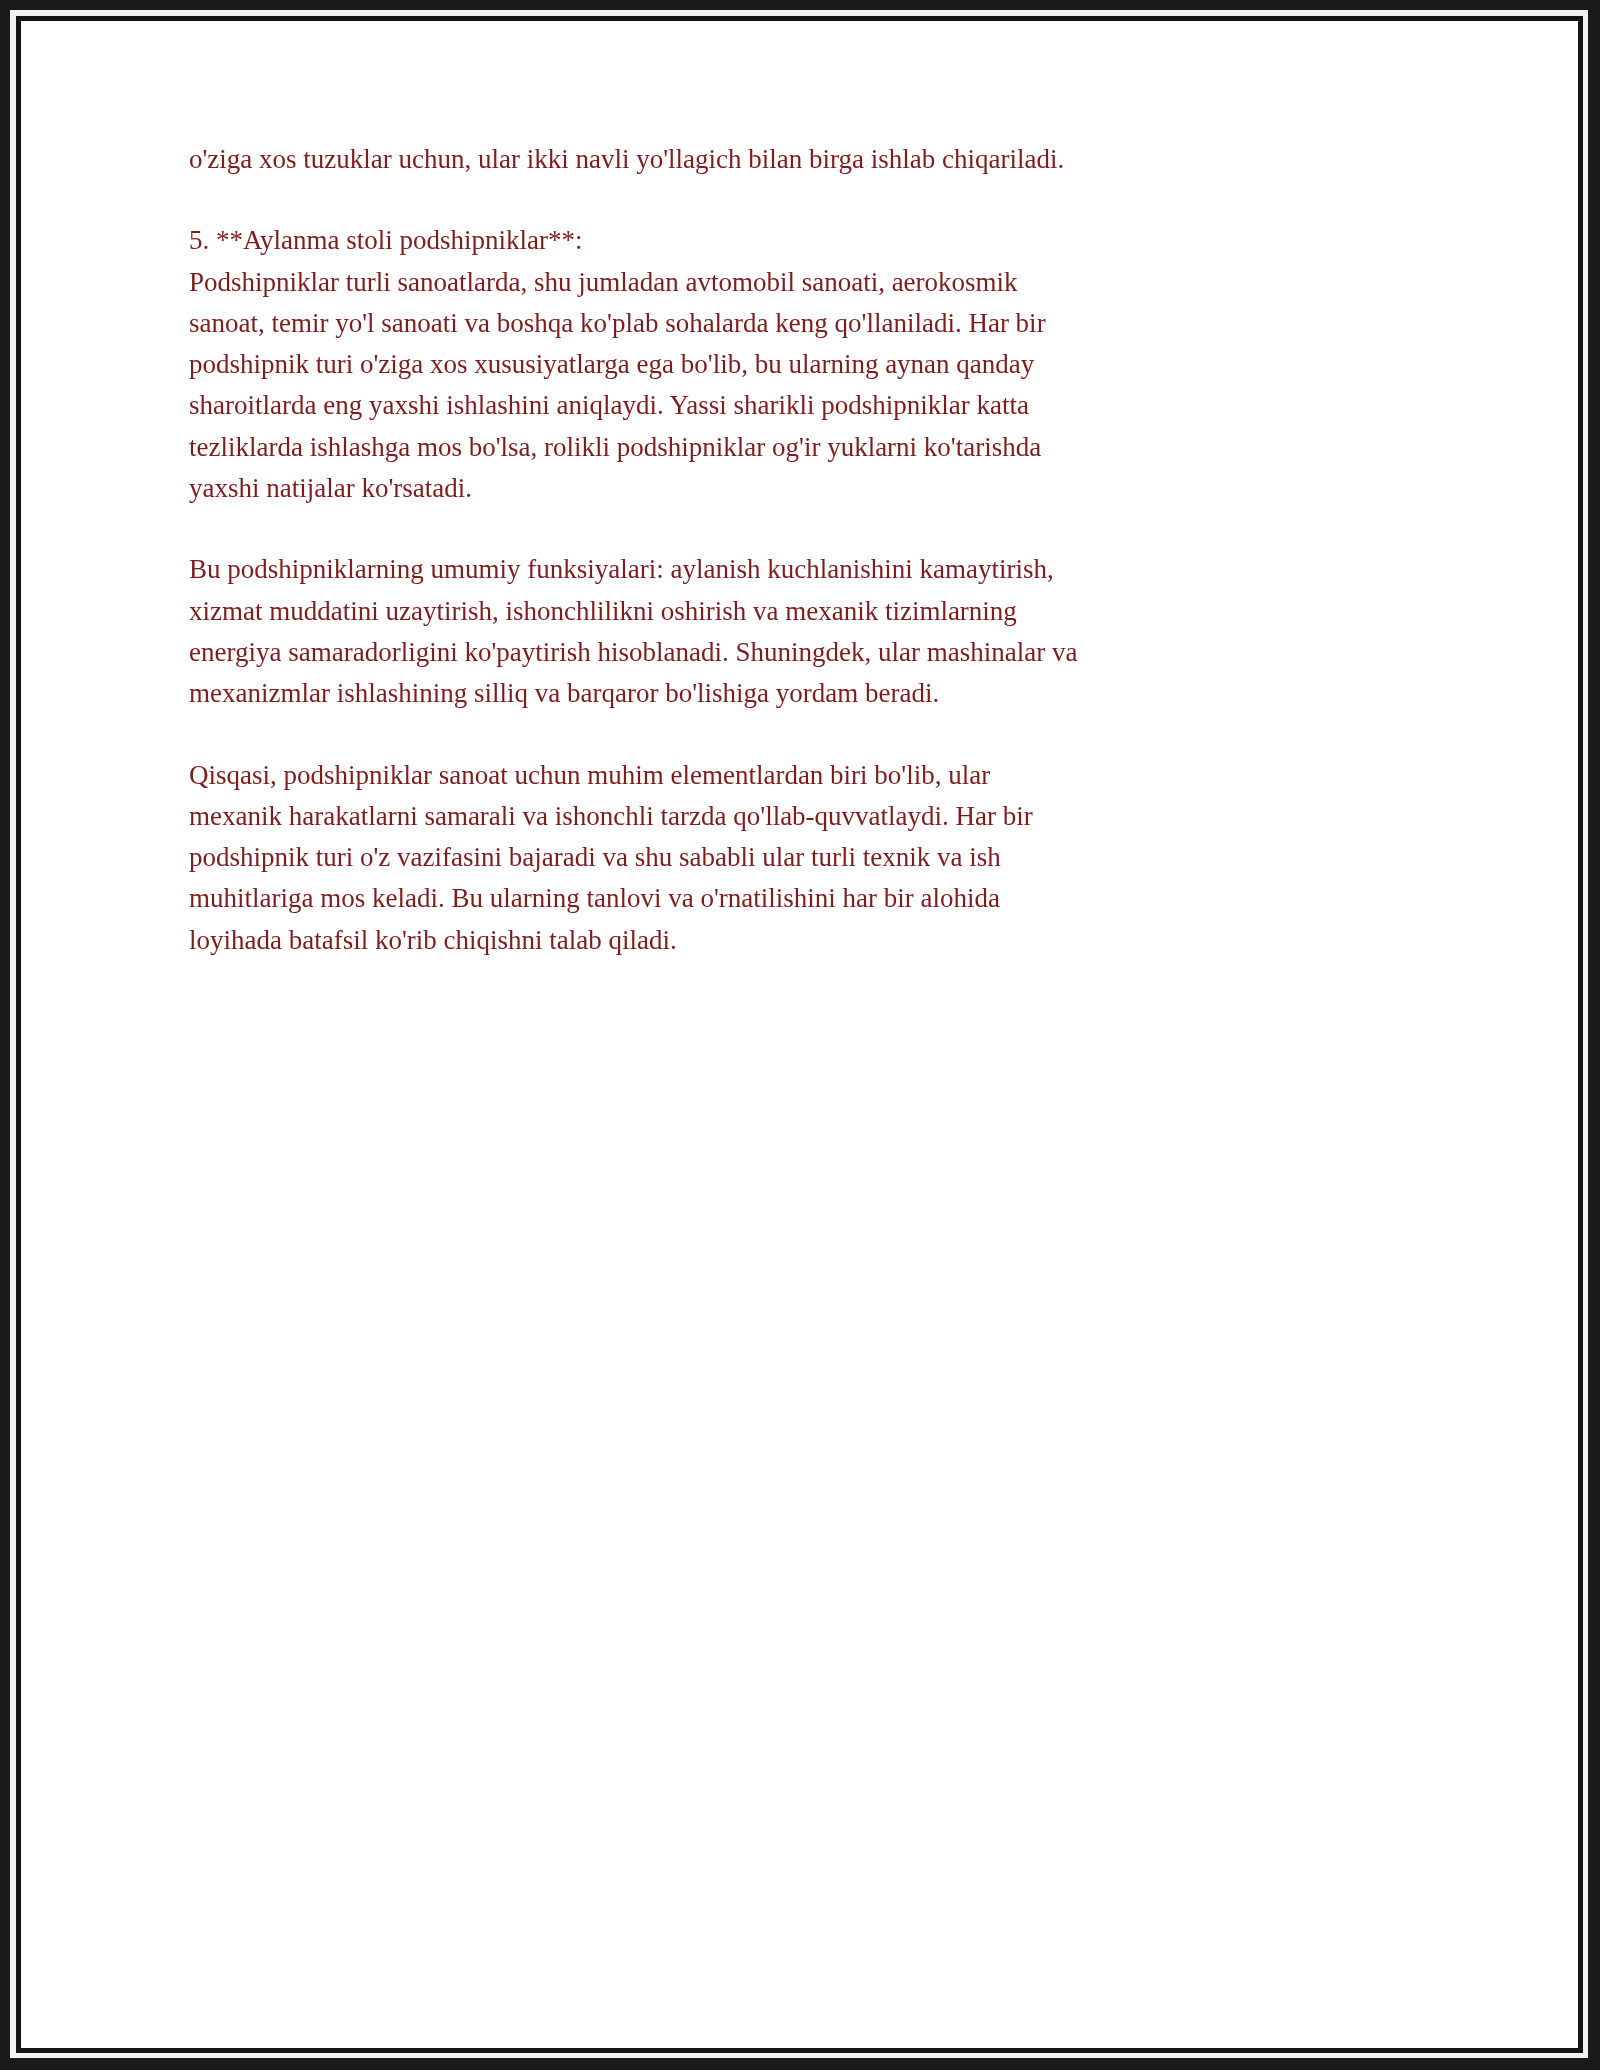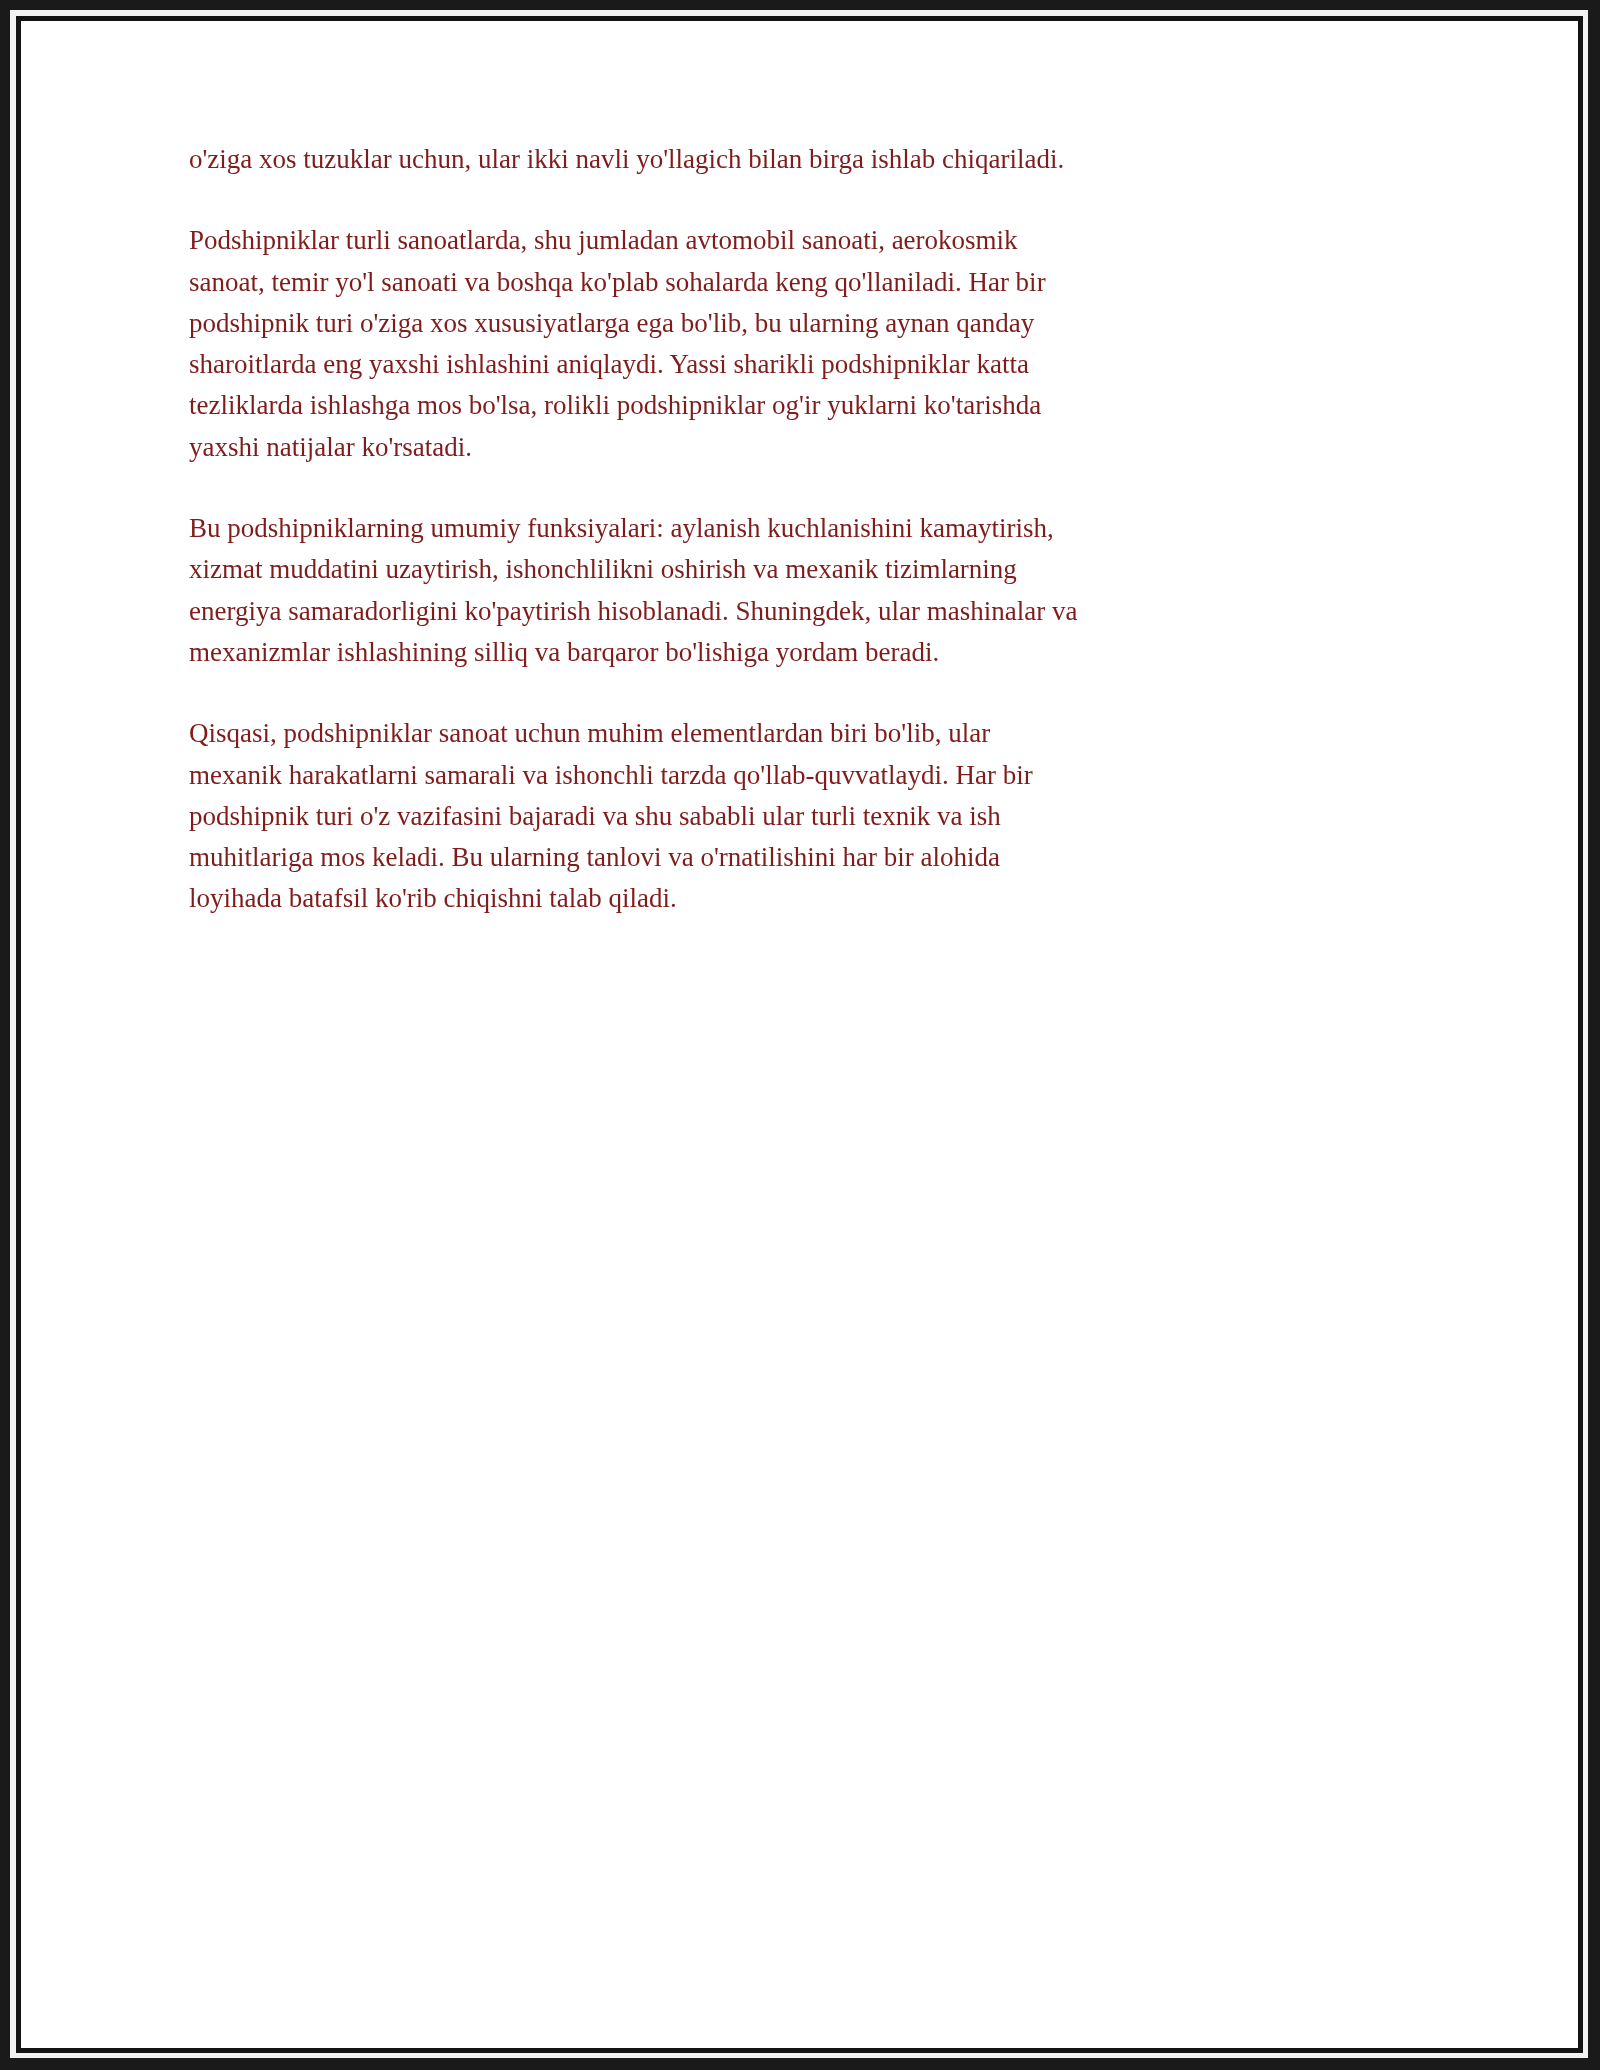--- a/index.html
+++ b/index.html
@@ -75,20 +75,21 @@
 <body>
 
 <div class="page-frame">
   <div class="page-outer-gap">
     <div class="page-border">
       <div class="page-sheet">
         <div class="doc-body">
 
           <p class="para">o'ziga xos tuzuklar uchun, ular ikki navli yo'llagich bilan birga ishlab chiqariladi.</p>
 
+          <p class="para para-list-head">5. **Aylanma stoli podshipniklar**:</p>
 
 
           <p class="para">Podshipniklar turli sanoatlarda, shu jumladan avtomobil sanoati, aerokosmik sanoat, temir yo'l sanoati va boshqa ko'plab sohalarda keng qo'llaniladi. Har bir podshipnik turi o'ziga xos xususiyatlarga ega bo'lib, bu ularning aynan qanday sharoitlarda eng yaxshi ishlashini aniqlaydi. Yassi sharikli podshipniklar katta tezliklarda ishlashga mos bo'lsa, rolikli podshipniklar og'ir yuklarni ko'tarishda yaxshi natijalar ko'rsatadi.</p>
 
           <p class="para">Bu podshipniklarning umumiy funksiyalari: aylanish kuchlanishini kamaytirish, xizmat muddatini uzaytirish, ishonchlilikni oshirish va mexanik tizimlarning energiya samaradorligini ko'paytirish hisoblanadi. Shuningdek, ular mashinalar va mexanizmlar ishlashining silliq va barqaror bo'lishiga yordam beradi.</p>
 
           <p class="para">Qisqasi, podshipniklar sanoat uchun muhim elementlardan biri bo'lib, ular mexanik harakatlarni samarali va ishonchli tarzda qo'llab-quvvatlaydi. Har bir podshipnik turi o'z vazifasini bajaradi va shu sababli ular turli texnik va ish muhitlariga mos keladi. Bu ularning tanlovi va o'rnatilishini har bir alohida loyihada batafsil ko'rib chiqishni talab qiladi.</p>
 
         </div>
       </div>

